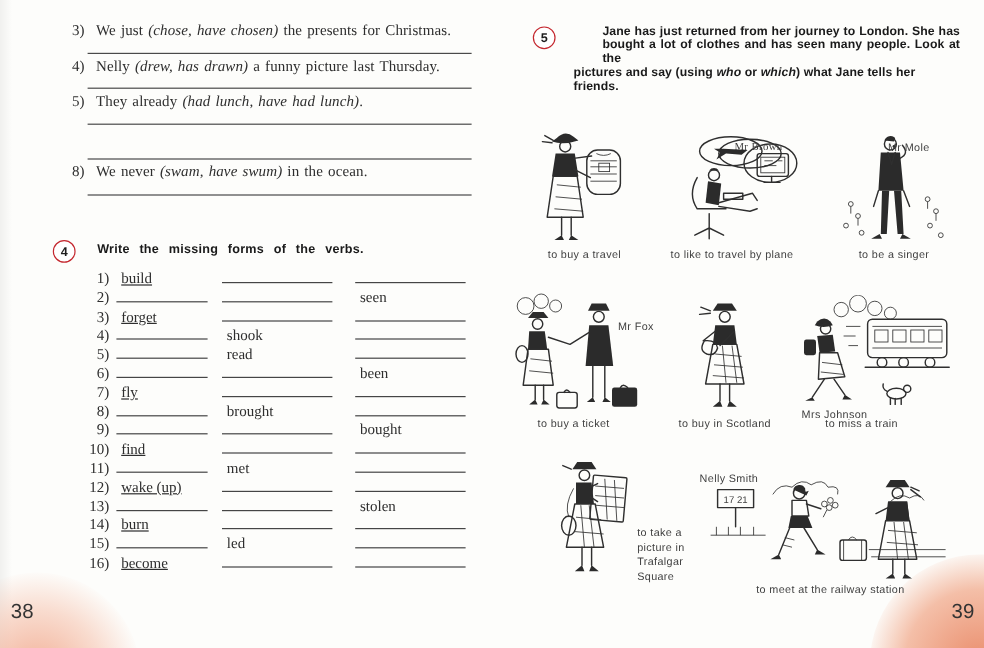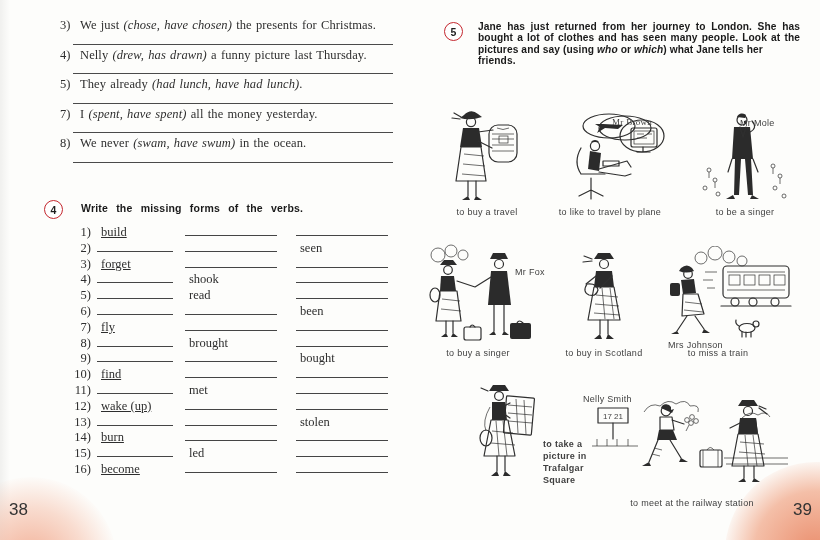--- a/index.html
+++ b/index.html
@@ -47,21 +47,21 @@
   .vc{display:inline-block;height:13px;padding-left:4px;box-sizing:content-box;flex:none;}
   .vc1{width:72px;margin-right:12px;text-decoration:underline;}
   .vc2{width:88px;margin-right:19px;}
   .vc3{width:88px;}
   .vc:empty{border-bottom:1.1px solid #454545;}
 
   
   .ex5-head{left:34px;top:22px;}
   .instr{position:absolute;left:68px;top:21px;width:322px;
        font:700 10.2px/11.4px "Liberation Sans",sans-serif;color:#1a1a1a;letter-spacing:.1px;}
-  .instr .jline{text-align:justify;text-align-last:justify;}
+  .instr .jline{text-align:justify;text-align-last:justify;margin-left:24px;}
   .instr i{font-style:italic;}
   .example{position:absolute;left:0;top:68px;width:400px;height:32px;
        font-family:"Liberation Serif",serif;}
   .ex-label{position:absolute;left:73px;top:0;font:700 italic 11.5px "Liberation Serif",serif;color:#cc2a2f;}
   .ex-lines{position:absolute;left:100px;top:0;width:292px;text-align:center;
        font:700 italic 11.5px/13.5px "Liberation Serif",serif;color:#1f1f1f;}
 
   
   .pic{position:absolute;font-family:"Liberation Sans",sans-serif;}
   .pic svg{display:block;margin:0 auto;}
@@ -72,27 +72,27 @@
   .pic1{left:27px;top:108px;width:100px;}
   .pic2{left:137px;top:108px;width:126px;}
   .pic2 .pic-label{top:9px;left:65px;font-family:Liberation Serif, serif;}
   .pic3{left:275px;top:108px;width:120px;}
   .pic3 .pic-label{top:10px;left:55px;}
   .pic4{left:10px;top:243px;width:116px;}
   .pic4 .pic-label{top:24px;left:95px;}
   .pic5{left:144px;top:250px;width:100px;}
   .pic6{left:233px;top:246px;width:150px;}
   .pic6 .pic-label{top:94px;left:25px;}
-  .pic7{left:61px;top:383px;width:130px;font-weight:bold;}
+  .pic7{left:49px;top:383px;width:130px;}
   .pic7 svg{margin:0;}
   .pic7 .pic-caption{position:absolute;left:72px;top:52px;width:58px;text-align:left;line-height:1.35;}
   .pic8{left:176px;top:386px;width:212px;}
   .pic8 .pic-label{top:8px;left:-3px;}
   .pic8 svg{margin-top:12px;}
-  .pic8 .pic-caption{margin-top:14px;}
+  .pic8 .pic-caption{margin-top:2px;}
 
   .ink{stroke:#2f2f2f;stroke-width:1.2;fill:none;stroke-linecap:round;stroke-linejoin:round;}
   .fillink{fill:#2b2b2b;stroke:none;}
   .thin{stroke:#2f2f2f;stroke-width:.7;fill:none;}
 </style>
 </head>
 <body>
 
 <div class="sheet">
   <div class="edge-shade"></div>
@@ -108,21 +108,20 @@
       </div>
       <div class="s-item">
         <div class="s-text"><span class="s-num">4)</span><span>Nelly </span><i>(drew, has drawn)</i><span> a funny picture last Thursday.</span></div>
         <div class="s-line"></div>
       </div>
       <div class="s-item">
         <div class="s-text"><span class="s-num">5)</span><span>They already </span><i>(had lunch, have had lunch)</i><span>.</span></div>
         <div class="s-line"></div>
       </div>
       <div class="s-item">
-        <div class="s-text"><span class="s-num">7)</span><span>I </span><i>(spent, have spent)</i><span> all the money yesterday.</span></div>
         <div class="s-line"></div>
       </div>
       <div class="s-item">
         <div class="s-text"><span class="s-num">8)</span><span>We never </span><i>(swam, have swum)</i><span> in the ocean.</span></div>
         <div class="s-line"></div>
       </div>
     </div>
 
     <div class="ex-head" style="left:44px;top:200px;">
       <div class="ex-circle">
@@ -332,21 +331,21 @@
         <path class="fillink" d="M71 28 h16 l4 34 h-23 z"></path>
         <path class="ink" d="M37 38 L55 44 L71 34"></path>
         <path class="ink" d="M74 62 v26 M84 62 v26"></path>
         <path class="fillink" d="M74 88 l-5 4 h7 z M84 88 l5 4 h-7 z"></path>
         <rect class="ink" x="44" y="84" width="17" height="13" rx="2" fill="#fff"></rect>
         <path class="ink" d="M50 84 q2 -4 5 0"></path>
         <rect class="fillink" x="90" y="80" width="21" height="16" rx="2"></rect>
         <path class="ink" d="M97 80 q2 -4 6 0"></path>
       </svg>
       <div class="pic-label">Mr Fox</div>
-      <div class="pic-caption">to buy a singer</div>
+      <div class="pic-caption">to buy a ticket</div>
     </div>
 
     <div class="pic pic6">
       <svg width="150" height="99" viewBox="0 0 150 99">
         <g class="thin">
             <circle cx="58" cy="12" r="6"></circle>
             <circle cx="72" cy="7" r="7"></circle>
             <circle cx="86" cy="11" r="6"></circle>
             <circle cx="99" cy="15" r="5"></circle>
           </g>

